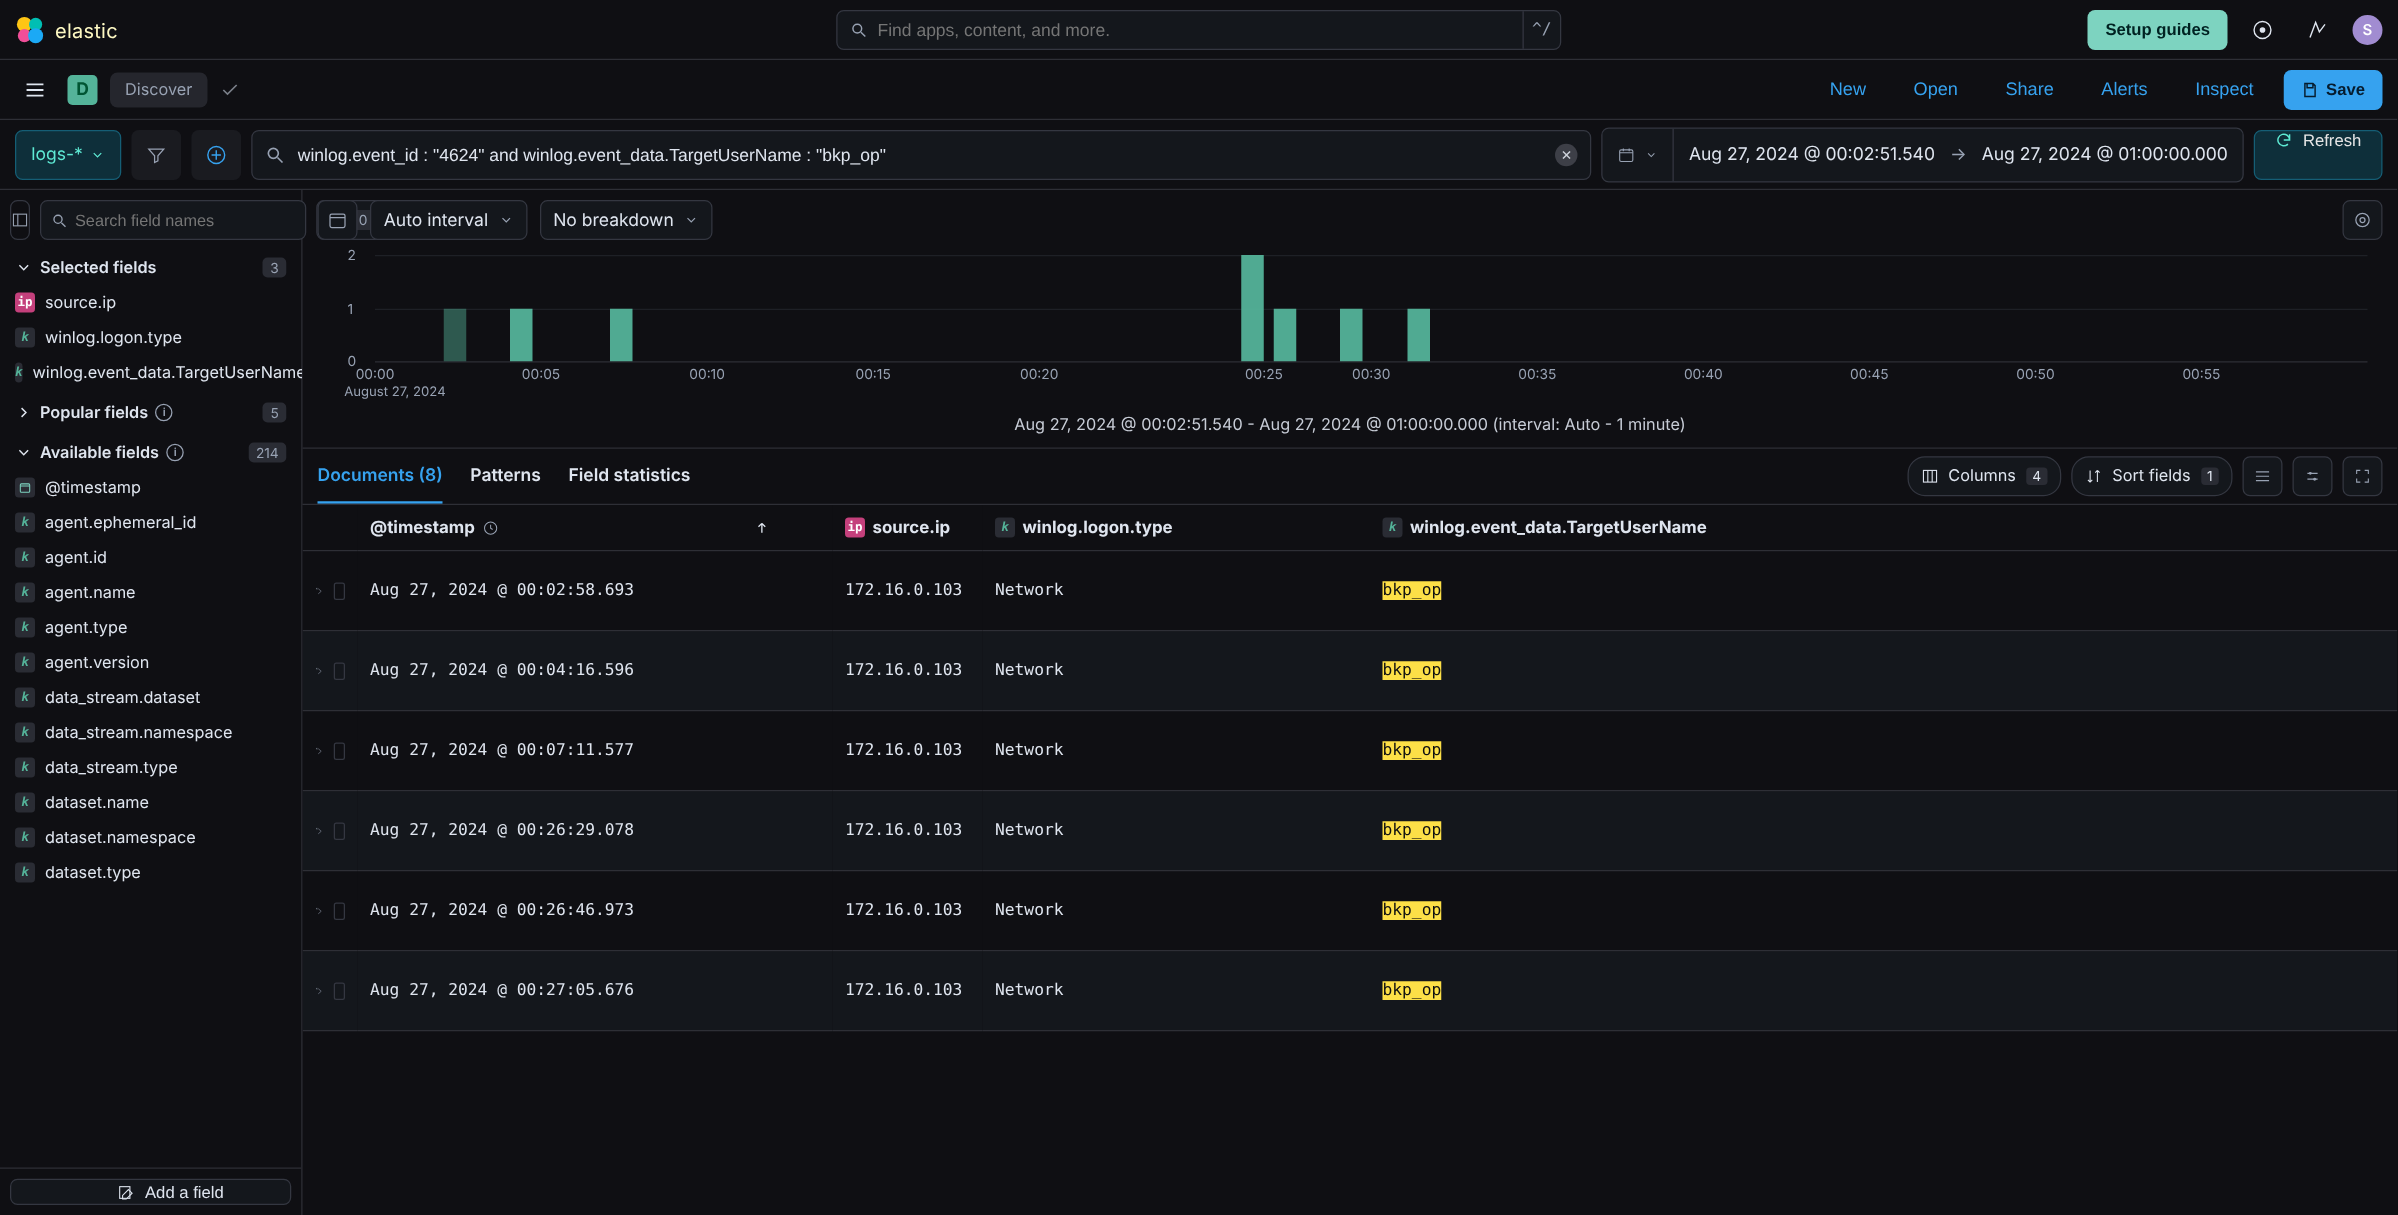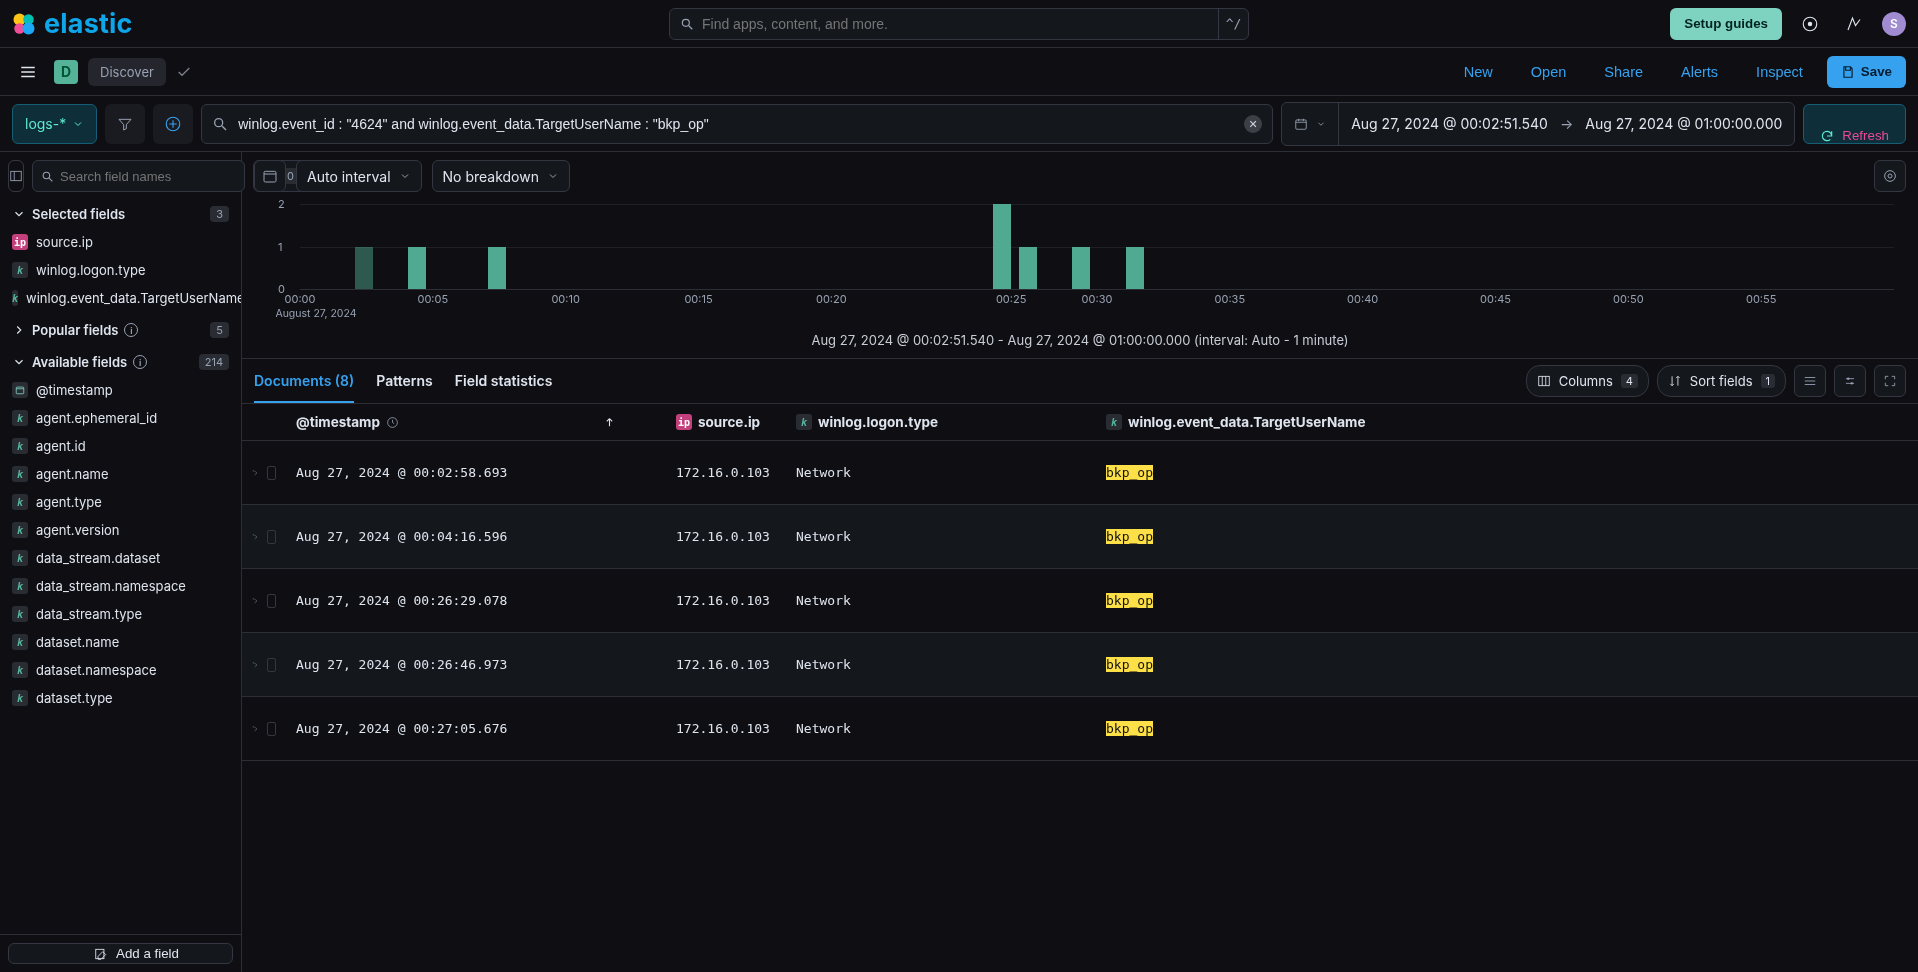--- a/index.html
+++ b/index.html
@@ -34,21 +34,21 @@
 
 .topbar {
   height: 48px;
   display: flex;
   align-items: center;
   padding: 0 12px;
   gap: 12px;
   border-bottom: 1px solid var(--border);
 }
 .logo-img { width: 24px; height: 24px; }
-.logo-text { font-weight: 700; font-size: 27px; letter-spacing: .2px; color: #0ea5e9; }
+.logo-text { font-weight: 400; font-size: 16px; letter-spacing: .2px; color: #fef9c3; }
 .spacer { flex: 1; }
 .searchbox {
   position: absolute; left: 50%; transform: translateX(-50%);
   display: flex; align-items: center; height: 32px;
   width: 580px;
   border: 1px solid var(--border-light);
   border-radius: 6px;
   background: var(--bg1);
   color: var(--text-dim);
 }
@@ -120,22 +120,22 @@
   display:flex; align-items:center; justify-content:center; font-size:11px;
 }
 .time-box {
   display:flex; align-items:center; height:44px; border:1px solid var(--border-light);
   border-radius:6px; background:var(--bg1); padding:0;
 }
 .time-seg { padding:0 12px; display:flex; align-items:center; gap:8px; height:100%; }
 .time-seg.cal { border-right:1px solid var(--border-light); color:var(--text-dim); }
 .time-arrow { color:var(--text-dim); }
 .refresh-btn {
-  background:#0e2f3a; border:1px solid #155e75; color:#ec4899;
-  height:40px; padding:0 16px; border-radius:6px; display:flex; align-items:flex-end; gap:8px;
+  background:#0e2f3a; border:1px solid #155e75; color:#e5e5e5;
+  height:40px; padding:0 16px; border-radius:6px; display:flex; align-items:flex-start; gap:8px;
   font-weight:500;
 }
 
 
 .main { display:flex; height:calc(972px - 48px - 48px - 56px); }
 .sidebar {
   width:242px; border-right:1px solid var(--border);
   display:flex; flex-direction:column;
 }
 .sidehead {
@@ -688,20 +688,35 @@
             <tr>
               <td class="sum-col">
                 <div class="row-ctrls">
                   <svg width="12" height="12" viewBox="0 0 24 24">
                     <path d="M9 5l8 7-8 7" stroke="#98a2b3" stroke-width="1.5" fill="none"></path>
                     <path d="M4 4l3 3M4 4h3M4 4v3" stroke="#98a2b3" stroke-width="1.2" fill="none"></path>
                   </svg>
                   <span class="chk"></span>
                 </div>
               </td>
+              <td>Aug 27, 2024 @ 00:07:11.577</td>
+              <td>172.16.0.103</td>
+              <td>Network</td>
+              <td><span class="hl">bkp_op</span></td>
+            </tr>
+            <tr>
+              <td class="sum-col">
+                <div class="row-ctrls">
+                  <svg width="12" height="12" viewBox="0 0 24 24">
+                    <path d="M9 5l8 7-8 7" stroke="#98a2b3" stroke-width="1.5" fill="none"></path>
+                    <path d="M4 4l3 3M4 4h3M4 4v3" stroke="#98a2b3" stroke-width="1.2" fill="none"></path>
+                  </svg>
+                  <span class="chk"></span>
+                </div>
+              </td>
               <td>Aug 27, 2024 @ 00:26:29.078</td>
               <td>172.16.0.103</td>
               <td>Network</td>
               <td><span class="hl">bkp_op</span></td>
             </tr>
             <tr>
               <td class="sum-col">
                 <div class="row-ctrls">
                   <svg width="12" height="12" viewBox="0 0 24 24">
                     <path d="M9 5l8 7-8 7" stroke="#98a2b3" stroke-width="1.5" fill="none"></path>

